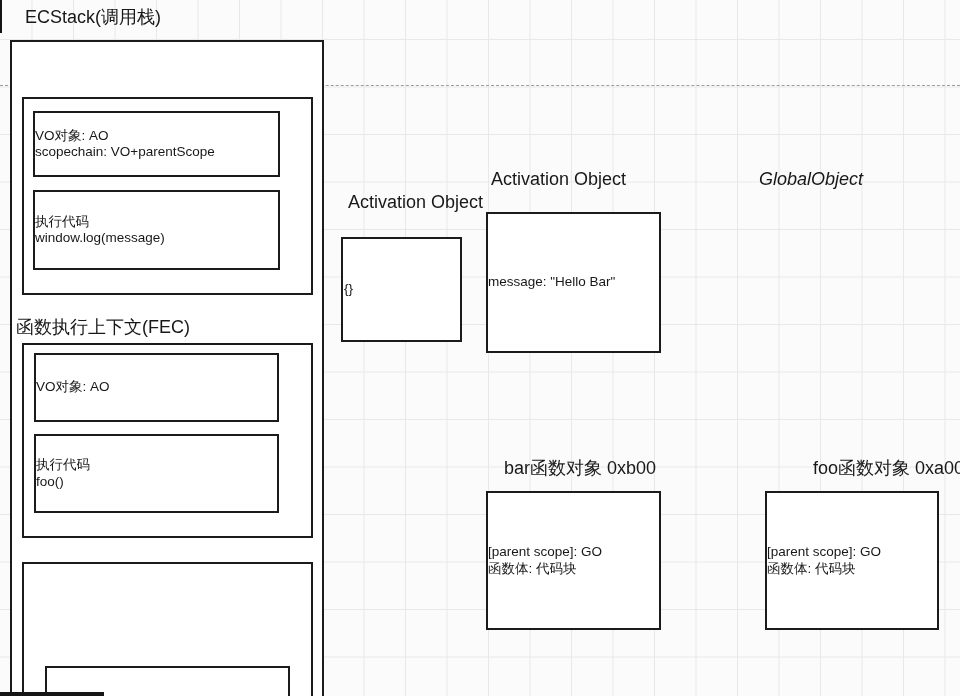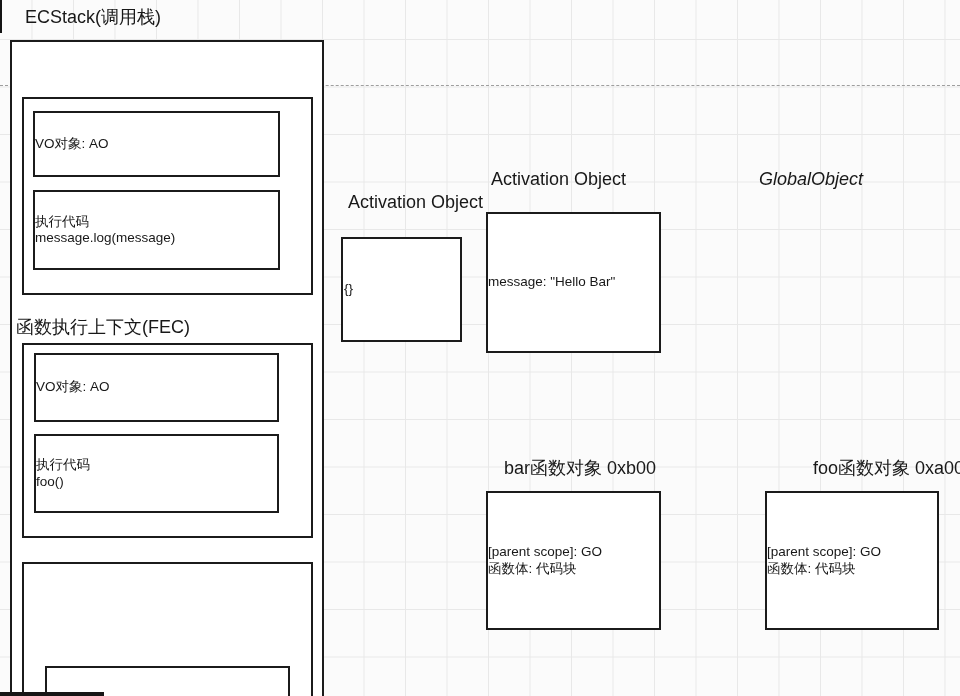--- a/index.html
+++ b/index.html
@@ -66,24 +66,25 @@
 
   <div class="dash-line"></div>
 
   <div class="lbl" style="left:25px; top:9px;">ECStack(调用栈)</div>
 
   <div class="shape" style="left:10px; top:40px; width:314px; height:700px;"></div>
 
   <div class="shape" style="left:22px; top:97px; width:291px; height:198px;"></div>
   <div class="shape txtbox" style="left:33px; top:111px; width:247px; height:66px;">
     <div>VO对象: AO</div>
+    <div>scopechain: VO+parentScope</div>
   </div>
   <div class="shape txtbox" style="left:33px; top:190px; width:247px; height:80px;">
     <div>执行代码</div>
-    <div>message.log(message)</div>
+    <div>window.log(message)</div>
   </div>
 
   <div class="lbl" style="left:16px; top:319px;">函数执行上下文(FEC)</div>
   <div class="shape" style="left:22px; top:343px; width:291px; height:195px;"></div>
   <div class="shape txtbox" style="left:34px; top:353px; width:245px; height:69px;">
     <div>VO对象: AO</div>
   </div>
   <div class="shape txtbox" style="left:34px; top:434px; width:245px; height:79px;">
     <div>执行代码</div>
     <div>foo()</div>

